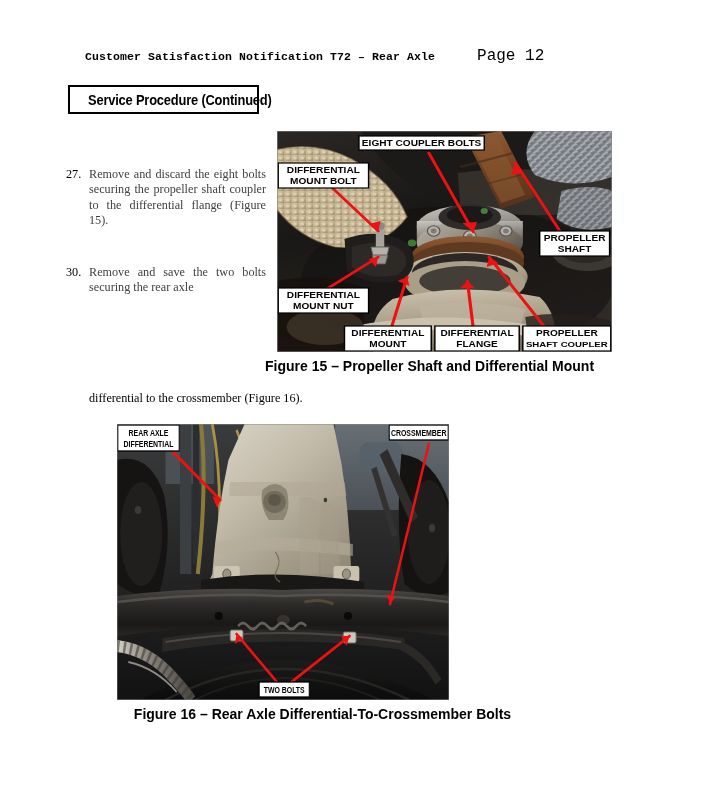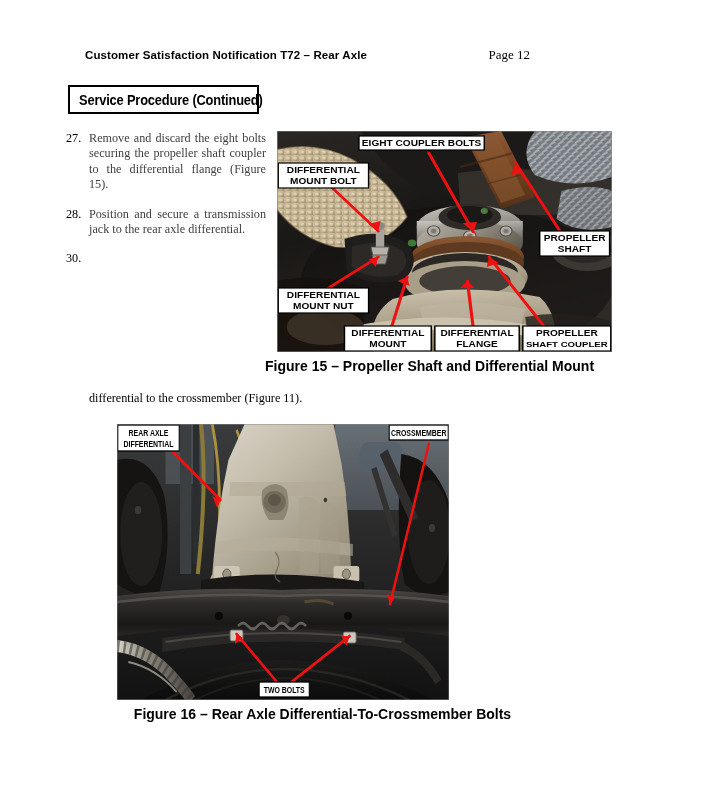--- a/index.html
+++ b/index.html
@@ -19,45 +19,45 @@
   
   .page-header {
     position: absolute;
     left: 85px; top: 47px;
     width: 445px;
     display: flex;
     justify-content: space-between;
     align-items: baseline;
   }
   .header-title {
-    font-family: Liberation Sans, sans-serif;
+    font-family: Liberation Mono, monospace;
     font-weight: bold;
     font-size: 11.5px;
     color: #000;
     letter-spacing: 0.1px;
     white-space: nowrap;
   }
   .header-page {
-    font-family: Liberation Serif, serif;
-    font-size: 13px;
+    font-family: Liberation Mono, monospace;
+    font-size: 16px;
     color: #000;
     white-space: nowrap;
     margin-left: 42px;
   }
 
   
   .section-banner {
     position: absolute;
     left: 68px; top: 85px;
     width: 191px; height: 29px;
     border: 2.5px solid #000;
     background: #fff;
     display: flex;
     align-items: center;
-    padding-left: 9px;
+    padding-left: 18px;
   }
   .section-banner-label {
     font-family: "Liberation Sans Narrow", "Liberation Sans", sans-serif;
     font-weight: bold;
     font-size: 14px;
     letter-spacing: -0.2px;
     transform: scaleX(0.92);
     transform-origin: left center;
     color: #000;
     white-space: nowrap;
@@ -66,20 +66,21 @@
   
   .steps {
     position: absolute;
     left: 66px; top: 131px;
     width: 200px;
   }
   .step {
     position: relative;
     display: flex;
     margin-bottom: 14px;
+    margin-top: 36px;
   }
   .step-num {
     width: 23px;
     flex: 0 0 23px;
     font-size: 12.2px;
     line-height: 15.4px;
     color: #000;
   }
   .step-text {
     flex: 1;
@@ -140,33 +141,30 @@
     <span class="section-banner-label">Service Procedure (Continued)</span>
   </div>
 
   <div class="steps">
 
     <div class="step">
       <span class="step-num">27.</span>
       <span class="step-text">Remove and discard the eight bolts securing the propeller shaft coupler to the differential flange (Figure 15).</span>
     </div>
 
-    <div class="step">
-      <span class="step-num">28.</span>
-      <span class="step-text">Position and secure a transmission jack to the rear axle differential.</span>
-    </div>
 
 
     <div class="step">
       <span class="step-num">30.</span>
+      <span class="step-text">Remove and save the two bolts securing the rear axle</span>
     </div>
 
   </div>
 
-  <div class="step-wide">differential to the crossmember (Figure 11).</div>
+  <div class="step-wide">differential to the crossmember (Figure 16).</div>
 
   <div class="figure15-wrap">
     <svg class="fig-img" viewBox="0 0 278 221" preserveAspectRatio="none" xmlns="http://www.w3.org/2000/svg">
       <defs>
         <linearGradient id="f15bg" x1="0" y1="0" x2="0.4" y2="1">
           <stop offset="0%" stop-color="#2a2724"></stop>
           <stop offset="45%" stop-color="#1a1816"></stop>
           <stop offset="100%" stop-color="#2e2a26"></stop>
         </linearGradient>
         <linearGradient id="heatshield" x1="0" y1="0" x2="1" y2="1">

